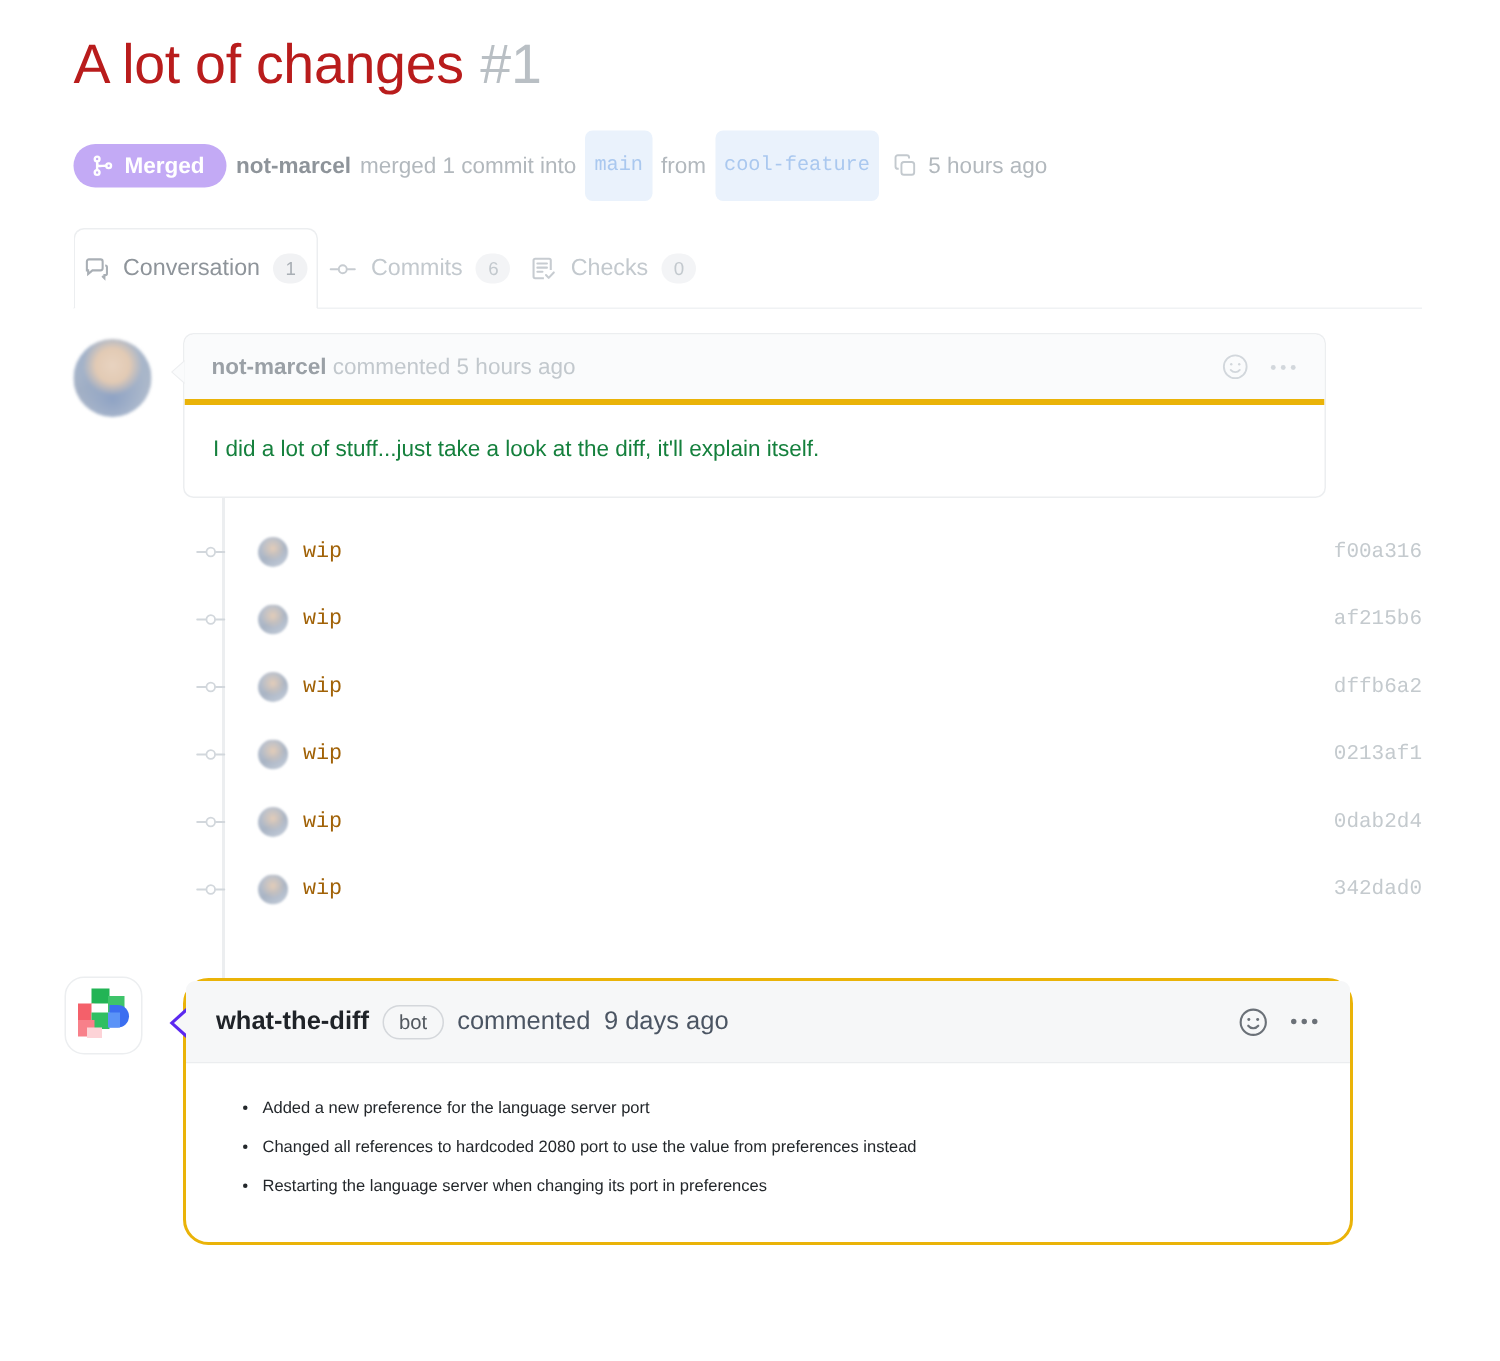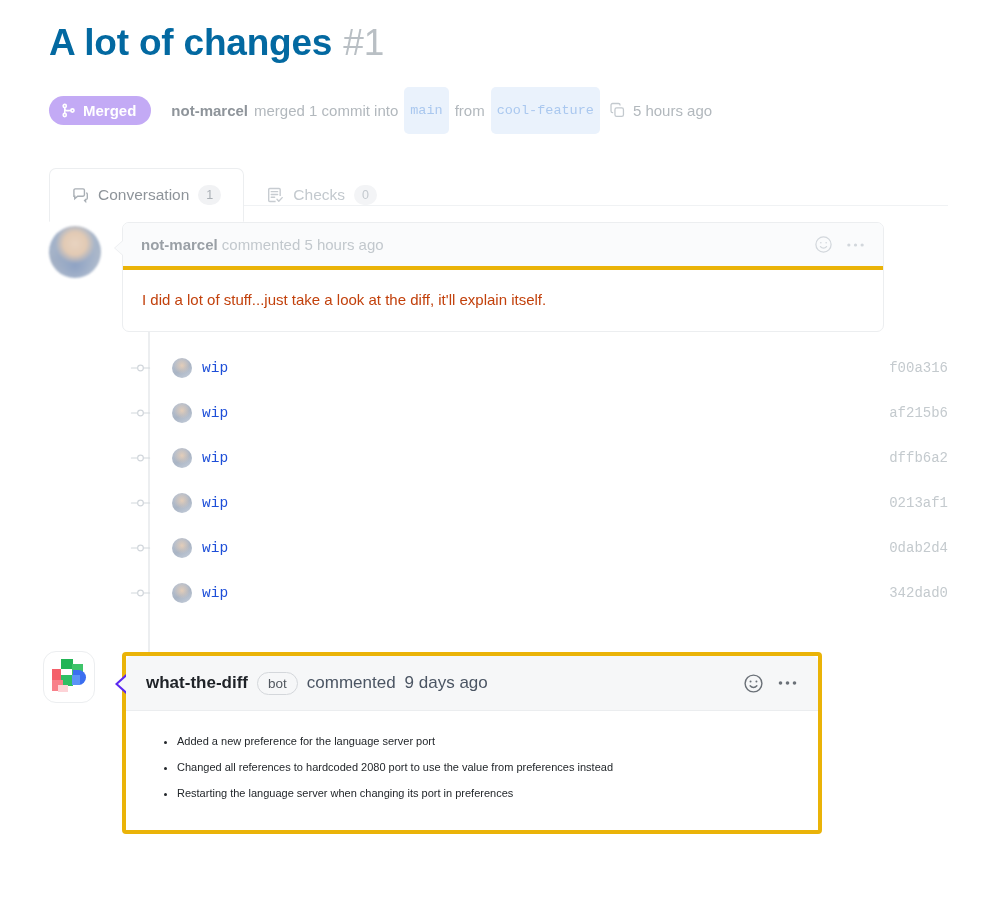--- a/index.html
+++ b/index.html
@@ -10,27 +10,27 @@
     -webkit-font-smoothing: antialiased;
   }
   .page { position: relative; width: 1000px; height: 907px; overflow: hidden; }
 
   
   .title-row {
     position: absolute; left: 49px; top: 22px;
     display: flex; align-items: baseline; gap: 11px;
     white-space: nowrap;
   }
-  .pr-title { font-size: 37px; color: #0369a1; font-weight: 700; letter-spacing: -0.2px; }
+  .pr-title { font-size: 37px; color: #b91c1c; font-weight: 400; letter-spacing: -0.2px; }
   .pr-number { font-size: 37px; color: #b9bfc4; font-weight: 400; }
 
   
   .status-row {
     position: absolute; left: 49px; top: 87px;
-    display: flex; align-items: center; gap: 20px;
+    display: flex; align-items: center; gap: 6px;
     white-space: nowrap;
   }
   .merged-badge {
     display: inline-flex; align-items: center; gap: 7px;
     background: #c3aaf5; color: #ffffff;
     border-radius: 999px; padding: 6px 15px 6px 12px;
     font-size: 15px; font-weight: 600;
   }
   .merged-badge svg { display: block; }
   .status-text { font-size: 15px; color: #b2b8bd; display: flex; align-items: center; gap: 6px; }
@@ -45,27 +45,26 @@
   .ago { color: #b2b8bd; }
 
   
   .tabs-wrap { position: absolute; left: 49px; top: 152px; width: 899px; height: 54px; }
   .tabs-underline {
     position: absolute; left: 0; bottom: 0; width: 899px; height: 1px; background: #f0f2f4;
   }
   .tabs { position: absolute; left: 0; top: 0; display: flex; align-items: stretch; height: 54px; }
   .tab {
     display: flex; align-items: center; gap: 9px;
-    padding: 0 22px; height: 54px;
+    padding: 0 6px; height: 54px;
     font-size: 15.5px; color: #c3c9ce;
     border: 1px solid transparent;
     border-radius: 7px 7px 0 0;
     background: transparent;
     position: relative;
-    margin-top: 16px;
   }
   .tab.active {
     color: #8e949a;
     background: #ffffff;
     border-color: #eceef0;
     border-bottom-color: #ffffff;
     z-index: 2;
   }
   .tab .count {
     display: inline-flex; align-items: center; justify-content: center;
@@ -91,21 +90,21 @@
   .comment-user { left: 122px; top: 222px; width: 762px; }
   .comment-header {
     display: flex; align-items: center; justify-content: space-between;
     background: #fafbfc; border-bottom: 4px solid #eab308;
     border-radius: 6px 6px 0 0;
     padding: 0 18px; height: 47px;
   }
   .comment-meta { font-size: 15px; color: #c2c8cd; }
   .comment-meta .author { color: #9aa0a6; font-weight: 700; }
   .header-actions { display: flex; align-items: center; gap: 13px; }
-  .comment-body { padding: 21px 19px 23px 19px; font-size: 15px; color: #c2410c; }
+  .comment-body { padding: 21px 19px 23px 19px; font-size: 15px; color: #15803d; }
 
   
   .notch { position: absolute; left: -9px; top: 17px; width: 9px; height: 16px; }
   .notch .outer {
     position: absolute; left: 0; top: 0;
     width: 0; height: 0;
     border-top: 8px solid transparent;
     border-bottom: 8px solid transparent;
     border-right: 9px solid #eceef0;
   }
@@ -142,32 +141,32 @@
     position: absolute; left: 50px; top: 50%; transform: translateY(-50%);
     width: 20px; height: 20px; border-radius: 50%;
     background:
       radial-gradient(circle at 50% 38%, #e3cdb9 0%, rgba(227,205,185,0) 52%),
       linear-gradient(150deg, #bcc5d3 0%, #a9b4c4 55%, #c8d0dc 100%);
     filter: blur(0.7px);
   }
   .commit-msg {
     position: absolute; left: 80px; top: 50%; transform: translateY(-50%);
     font-family: "Liberation Mono", monospace;
-    font-size: 14.5px; color: #1d4ed8;
+    font-size: 14.5px; color: #a16207;
   }
   .commit-sha {
     position: absolute; right: 0; top: 50%; transform: translateY(-50%);
     font-family: "Liberation Mono", monospace;
     font-size: 14px; color: #c4cace;
   }
 
   
   .comment-bot {
-    position: absolute; left: 122px; top: 652px; width: 700px;
-    border: 4px solid #eab308; border-radius: 4px;
+    position: absolute; left: 122px; top: 652px; width: 780px;
+    border: 2px solid #eab308; border-radius: 17px;
     background: #ffffff;
   }
   .comment-bot .comment-header {
     background: #f6f7f8; border-bottom: 1px solid #ebedef;
     border-radius: 6px 6px 0 0; height: 55px; padding: 0 20px;
   }
   .comment-bot .comment-meta { font-size: 17px; color: #4b5563; display: flex; align-items: center; gap: 9px; }
   .comment-bot .comment-meta .author { color: #1f2328; font-weight: 700; }
   .bot-pill {
     display: inline-flex; align-items: center; justify-content: center;
@@ -253,20 +252,30 @@
           <svg width="17" height="17" viewBox="0 0 16 16" fill="none" stroke="#a9afb5" stroke-width="1.3">
             <path d="M1.8 3.1A1.3 1.3 0 0 1 3.1 1.8h7.3a1.3 1.3 0 0 1 1.3 1.3v4.3a1.3 1.3 0 0 1-1.3 1.3H5.3L2.6 11V8.7h-.8z"></path>
             <path d="M13.3 5.6h.1a1 1 0 0 1 1 1v4.1a1 1 0 0 1-1 1h-.6v2l-1.4-1.4"></path>
           </svg>
         </span>
         <span>Conversation</span>
         <span class="count">1</span>
       </div>
       <div class="tab">
         <span class="ico">
+          <svg width="19" height="17" viewBox="0 0 20 16" fill="none" stroke="#c7ccd1" stroke-width="1.3">
+            <circle cx="10" cy="8" r="2.8"></circle>
+            <path d="M1.5 8h5.6M12.9 8h5.6" stroke-linecap="round"></path>
+          </svg>
+        </span>
+        <span>Commits</span>
+        <span class="count">6</span>
+      </div>
+      <div class="tab">
+        <span class="ico">
           <svg width="17" height="17" viewBox="0 0 16 16" fill="none" stroke="#c7ccd1" stroke-width="1.3">
             <path d="M12.4 8.4V2.4a1 1 0 0 0-1-1H2.6a1 1 0 0 0-1 1v10.2a1 1 0 0 0 1 1h5.5"></path>
             <path d="M4 4.4h6M4 7h6M4 9.6h3.2" stroke-linecap="round"></path>
             <path d="M9.4 11.6l1.7 1.8 3.2-3.4" stroke-linecap="round" stroke-linejoin="round"></path>
           </svg>
         </span>
         <span>Checks</span>
         <span class="count">0</span>
       </div>
     </div>

